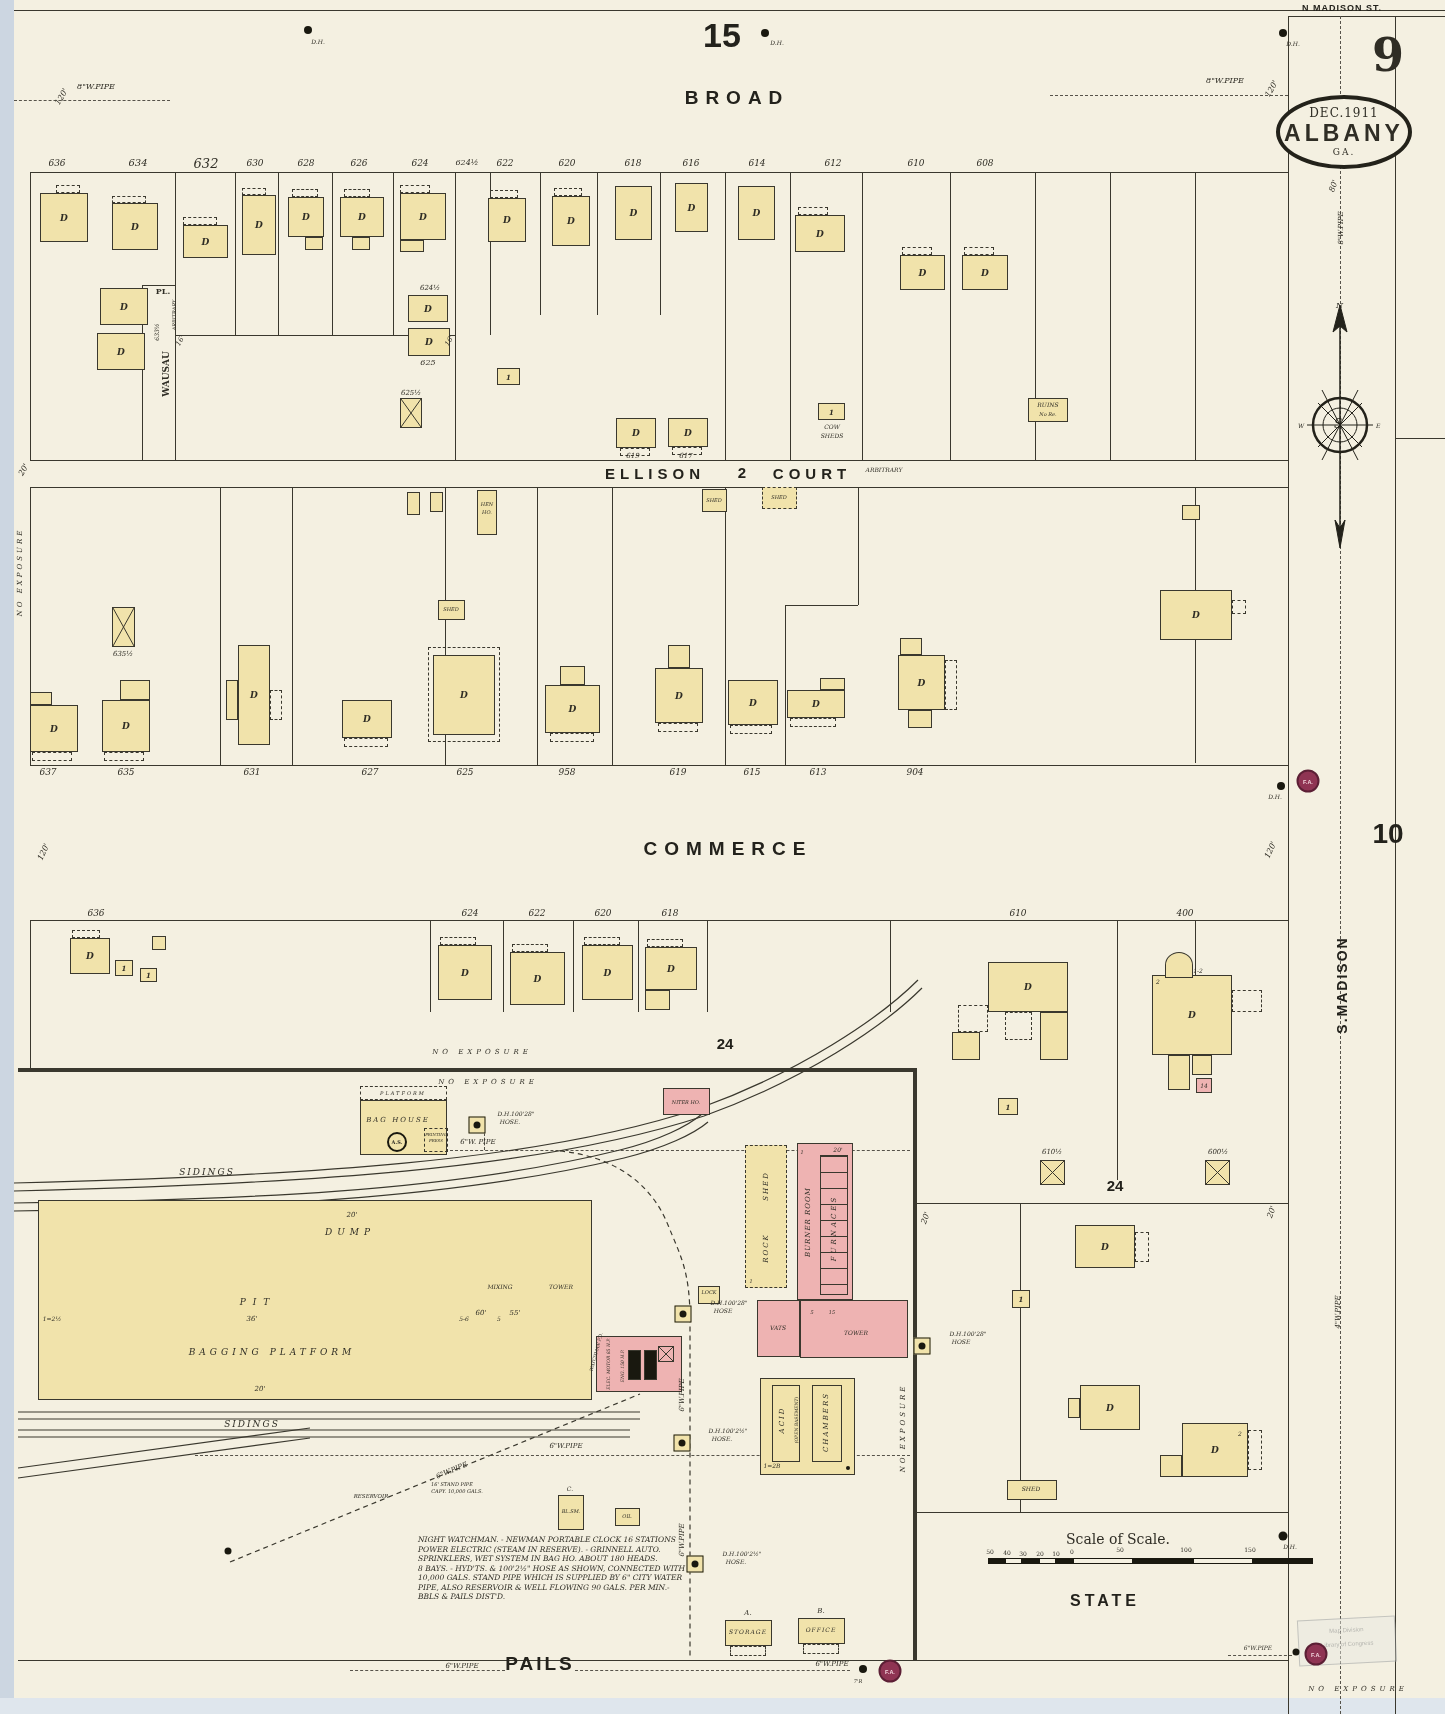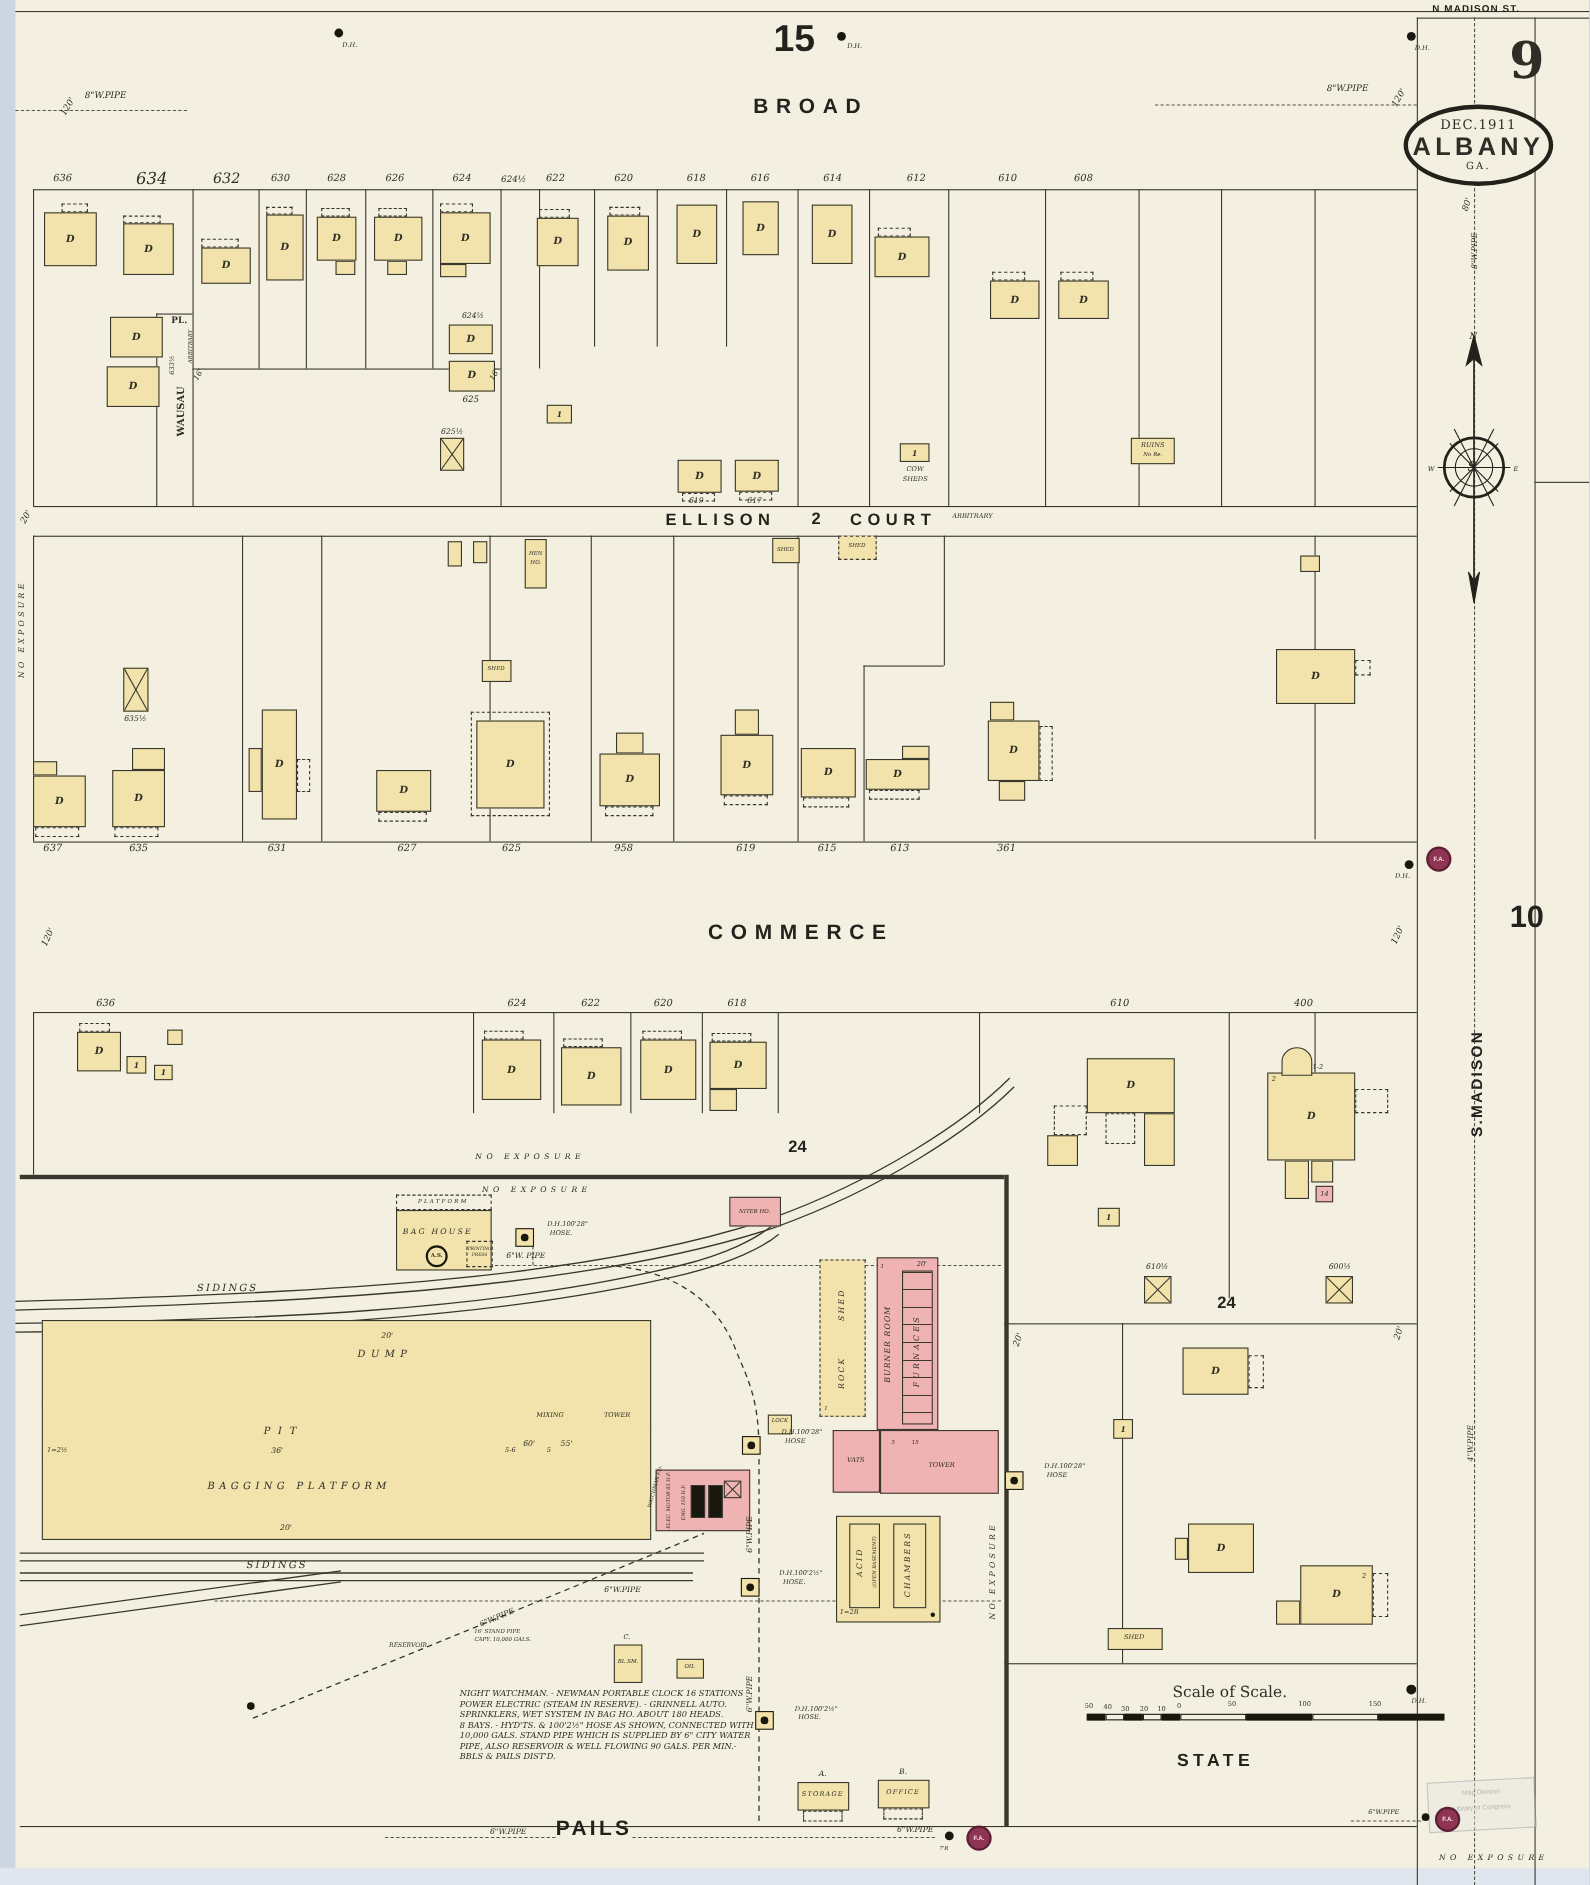--- a/index.html
+++ b/index.html
@@ -464,21 +464,21 @@
     <div class="lbl z5" style="font-size: 8px; left: 96px; top: 87px; transform: translate(-50%, -50%); font-style: italic;">8"W.PIPE</div>
     <div class="lbl z5" style="font-size: 8px; left: 62px; top: 97px; transform: translate(-50%, -50%) rotate(-60deg); font-style: italic;">120'</div>
     <div class="lbl z5" style="font-size: 8px; left: 1225px; top: 81px; transform: translate(-50%, -50%); font-style: italic;">8"W.PIPE</div>
     <div class="lbl z5" style="font-size: 8px; left: 1272px; top: 89px; transform: translate(-50%, -50%) rotate(-60deg); font-style: italic;">120'</div>
     <div class="lbl z5" style="font-size: 6px; left: 318px; top: 42px; transform: translate(-50%, -50%); font-style: italic;">D.H.</div>
     <div class="lbl z5" style="font-size: 6px; left: 777px; top: 43px; transform: translate(-50%, -50%); font-style: italic;">D.H.</div>
     <div class="lbl z5" style="font-size: 6px; left: 1293px; top: 44px; transform: translate(-50%, -50%); font-style: italic;">D.H.</div>
     <div class="lbl z5" style="font-size: 8px; left: 1334px; top: 186px; transform: translate(-50%, -50%) rotate(-70deg); font-style: italic;">80'</div>
     <div class="lbl z5" style="font-size: 7px; left: 1341px; top: 228px; transform: translate(-50%, -50%) rotate(-90deg); font-style: italic;">8"W.PIPE</div>
     <div class="lbl z5" style="font-size: 9px; left: 57px; top: 163px; transform: translate(-50%, -50%); font-style: italic;">636</div>
-    <div class="lbl z5" style="font-size: 15px; left: 138px; top: 163px; transform: translate(-50%, -50%); font-style: italic;">634</div>
+    <div class="lbl z5" style="font-size: 10px; left: 138px; top: 163px; transform: translate(-50%, -50%); font-style: italic;">634</div>
     <div class="lbl z5" style="font-size: 13px; left: 206px; top: 163px; transform: translate(-50%, -50%); font-style: italic;">632</div>
     <div class="lbl z5" style="font-size: 9px; left: 255px; top: 163px; transform: translate(-50%, -50%); font-style: italic;">630</div>
     <div class="lbl z5" style="font-size: 9px; left: 306px; top: 163px; transform: translate(-50%, -50%); font-style: italic;">628</div>
     <div class="lbl z5" style="font-size: 9px; left: 359px; top: 163px; transform: translate(-50%, -50%); font-style: italic;">626</div>
     <div class="lbl z5" style="font-size: 9px; left: 420px; top: 163px; transform: translate(-50%, -50%); font-style: italic;">624</div>
     <div class="lbl z5" style="font-size: 8px; left: 467px; top: 163px; transform: translate(-50%, -50%); font-style: italic;">624½</div>
     <div class="lbl z5" style="font-size: 9px; left: 505px; top: 163px; transform: translate(-50%, -50%); font-style: italic;">622</div>
     <div class="lbl z5" style="font-size: 9px; left: 567px; top: 163px; transform: translate(-50%, -50%); font-style: italic;">620</div>
     <div class="lbl z5" style="font-size: 9px; left: 633px; top: 163px; transform: translate(-50%, -50%); font-style: italic;">618</div>
     <div class="lbl z5" style="font-size: 9px; left: 691px; top: 163px; transform: translate(-50%, -50%); font-style: italic;">616</div>
@@ -513,21 +513,21 @@
     <div class="lbl z5" style="font-size: 7px; left: 20px; top: 572px; transform: translate(-50%, -50%) rotate(-90deg); letter-spacing: 3px; font-style: italic;">NO EXPOSURE</div>
     <div class="lbl z5" style="font-size: 9px; left: 48px; top: 772px; transform: translate(-50%, -50%); font-style: italic;">637</div>
     <div class="lbl z5" style="font-size: 9px; left: 126px; top: 772px; transform: translate(-50%, -50%); font-style: italic;">635</div>
     <div class="lbl z5" style="font-size: 9px; left: 252px; top: 772px; transform: translate(-50%, -50%); font-style: italic;">631</div>
     <div class="lbl z5" style="font-size: 9px; left: 370px; top: 772px; transform: translate(-50%, -50%); font-style: italic;">627</div>
     <div class="lbl z5" style="font-size: 9px; left: 465px; top: 772px; transform: translate(-50%, -50%); font-style: italic;">625</div>
     <div class="lbl z5" style="font-size: 9px; left: 567px; top: 772px; transform: translate(-50%, -50%); font-style: italic;">958</div>
     <div class="lbl z5" style="font-size: 9px; left: 678px; top: 772px; transform: translate(-50%, -50%); font-style: italic;">619</div>
     <div class="lbl z5" style="font-size: 9px; left: 752px; top: 772px; transform: translate(-50%, -50%); font-style: italic;">615</div>
     <div class="lbl z5" style="font-size: 9px; left: 818px; top: 772px; transform: translate(-50%, -50%); font-style: italic;">613</div>
-    <div class="lbl z5" style="font-size: 9px; left: 915px; top: 772px; transform: translate(-50%, -50%); font-style: italic;">361</div>
+    <div class="lbl z5" style="font-size: 9px; left: 915px; top: 772px; transform: translate(-50%, -50%); font-style: italic;">904</div>
     <div class="lbl z5" style="font-size: 7px; left: 123px; top: 654px; transform: translate(-50%, -50%); font-style: italic;">635½</div>
     <div class="lbl z5" style="font-size: 5px; left: 451px; top: 609px; transform: translate(-50%, -50%); font-style: italic;">SHED</div>
     <div class="lbl z5" style="font-size: 6px; left: 1275px; top: 797px; transform: translate(-50%, -50%); font-style: italic;">D.H.</div>
     <div class="lbl z5" style="font-size: 28px; left: 1388px; top: 834px; transform: translate(-50%, -50%); font-family: &quot;Liberation Sans&quot;, sans-serif; font-weight: 700; color: rgb(35, 34, 28);">10</div>
     <div class="lbl z5" style="font-size: 8px; left: 44px; top: 852px; transform: translate(-50%, -50%) rotate(-65deg); font-style: italic;">120'</div>
     <div class="lbl z5" style="font-size: 8px; left: 1271px; top: 850px; transform: translate(-50%, -50%) rotate(-65deg); font-style: italic;">120'</div>
     <div class="lbl z5" style="font-size: 19px; left: 728px; top: 848px; transform: translate(-50%, -50%); letter-spacing: 7px; font-family: &quot;Liberation Sans&quot;, sans-serif; font-weight: 700; color: rgb(35, 34, 28);">COMMERCE</div>
     <div class="lbl z5" style="font-size: 9px; left: 96px; top: 913px; transform: translate(-50%, -50%); font-style: italic;">636</div>
     <div class="lbl z5" style="font-size: 9px; left: 470px; top: 913px; transform: translate(-50%, -50%); font-style: italic;">624</div>
     <div class="lbl z5" style="font-size: 9px; left: 537px; top: 913px; transform: translate(-50%, -50%); font-style: italic;">622</div>

